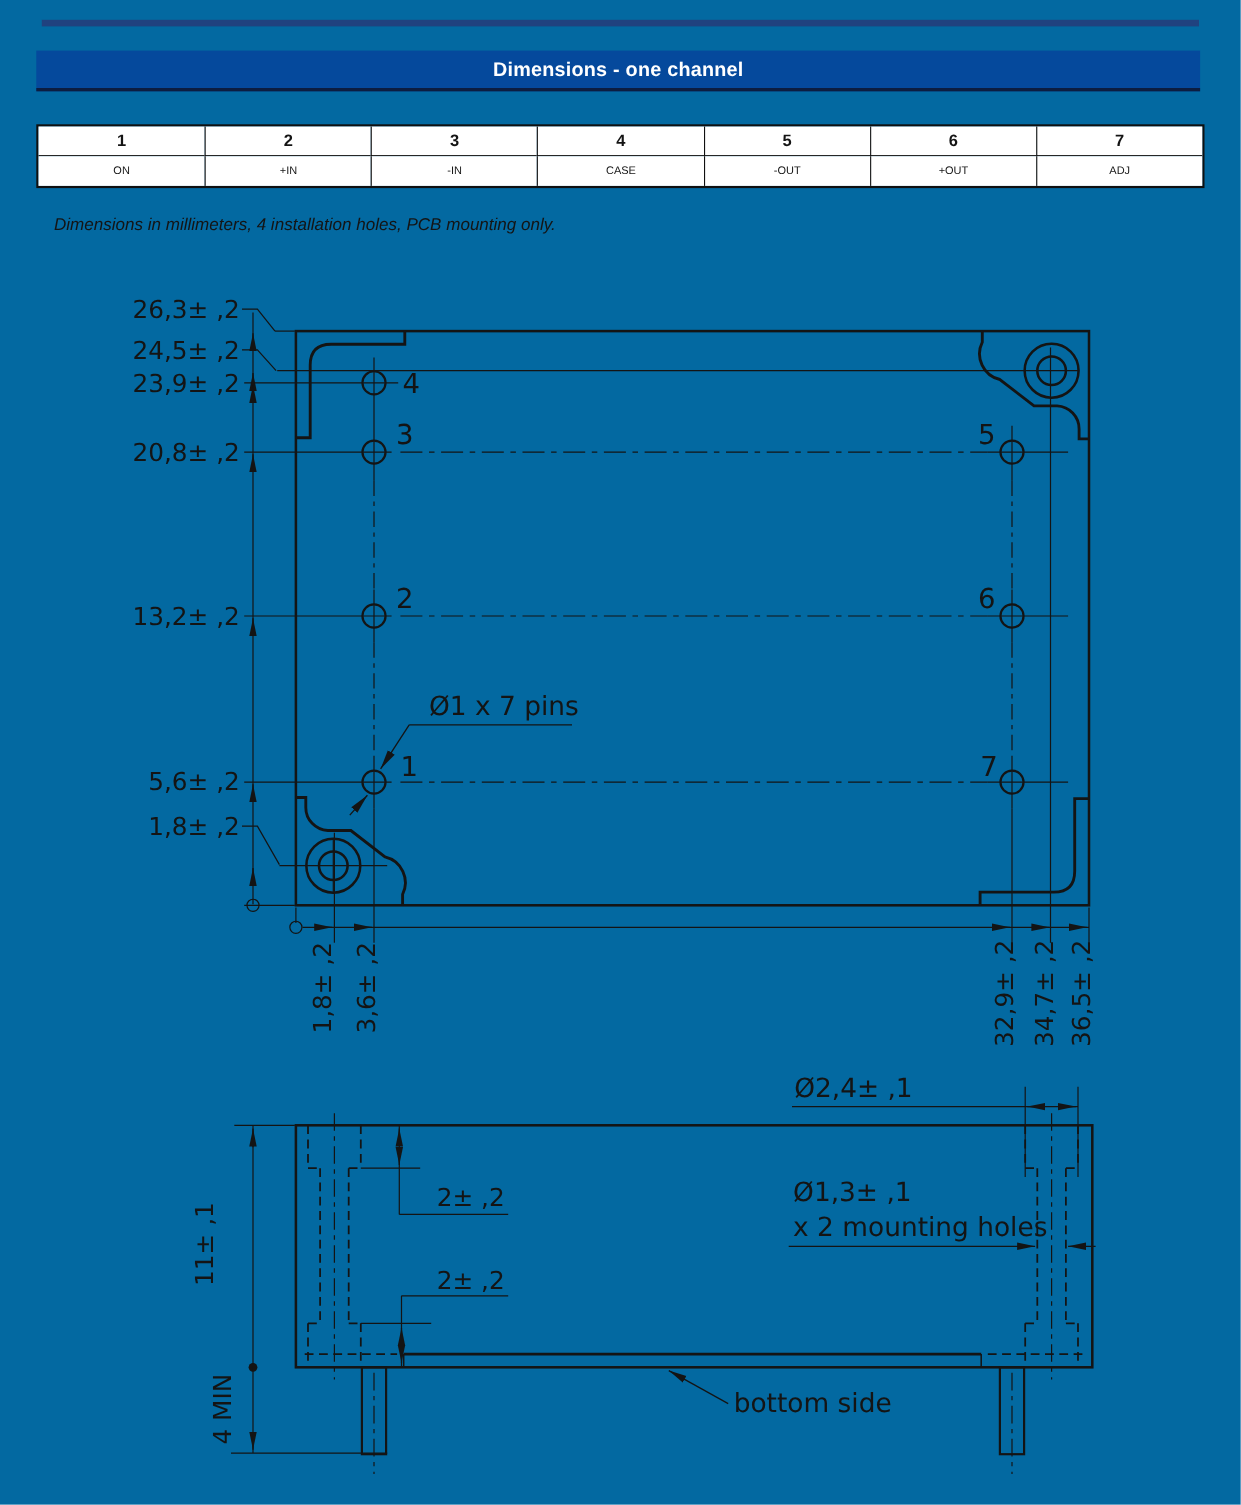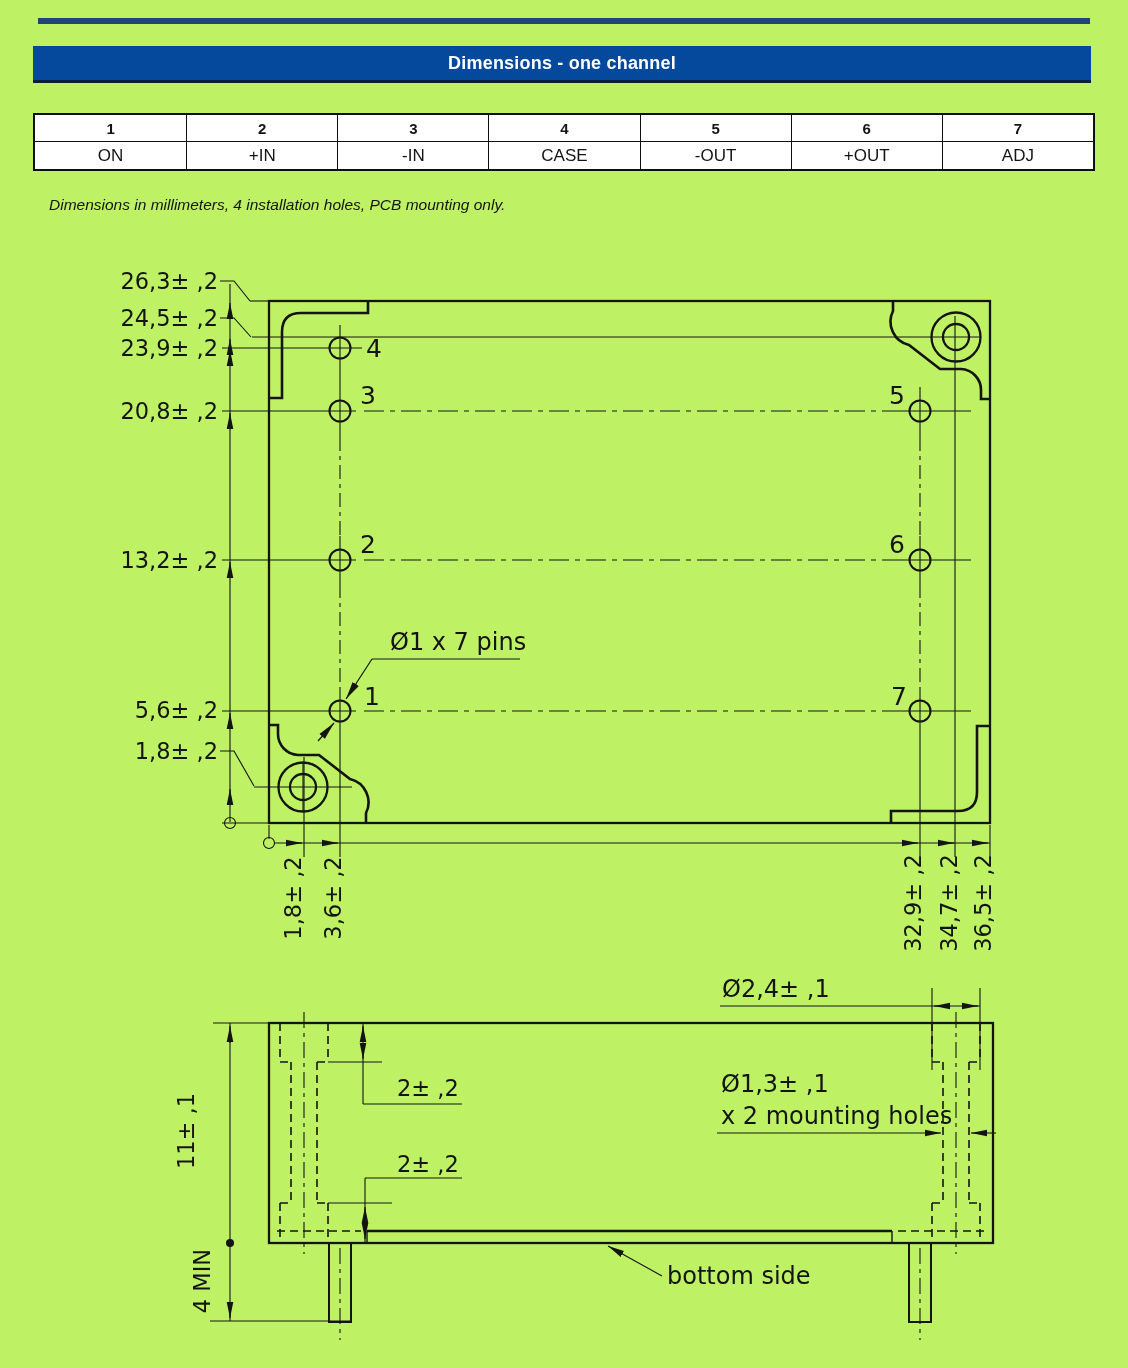--- a/index.html
+++ b/index.html
@@ -1,28 +1,28 @@
 <!DOCTYPE html>
 <html><head>
 <meta charset="utf-8">
 <style>
   html,body{margin:0;padding:0;background:#ffffff;}
-  .page{position:relative;width:1128px;height:1368px;background:#bef264;overflow:hidden;
+  .page{position:relative;width:1128px;height:1368px;background:#0369a1;overflow:hidden;
         font-family:"Liberation Sans",sans-serif;color:#141414;}
   .top-rule{position:absolute;left:38px;top:18px;width:1052px;height:6px;background:#20427f;}
   .header-bar{position:absolute;left:33px;top:46px;width:1058px;height:34px;background:#05499c;
               border-bottom:3px solid #0c1d40;display:flex;align-items:center;justify-content:center;}
   .header-bar span{color:#ffffff;font-weight:bold;font-size:18px;letter-spacing:.2px;}
   .pin-table{position:absolute;left:33px;top:113px;width:1058px;border:2px solid #101010;
              display:grid;grid-template-columns:repeat(7,1fr);}
   .pin-table .cell{border-left:1.5px solid #101010;text-align:center;display:flex;
                    align-items:center;justify-content:center;background:#fff;}
   .pin-table .cell.c0{border-left:none;}
   .pin-table .hdr{height:26px;font-weight:bold;font-size:15px;border-bottom:1.5px solid #101010;}
-  .pin-table .val{height:27px;font-size:17px;}
+  .pin-table .val{height:27px;font-size:10px;}
   .note{position:absolute;left:49px;top:196px;font-size:15.5px;font-weight:normal;font-style:italic;}
   svg{position:absolute;left:0;top:0;}
   svg text{font-family:"DejaVu Sans",sans-serif;fill:#141414;}
   .dim{font-size:22.5px;}
   .pin-num{font-size:25px;}
   .callout{font-size:24px;}
   .ln{stroke:#141414;fill:none;}
 </style>
 </head>
 <body>

